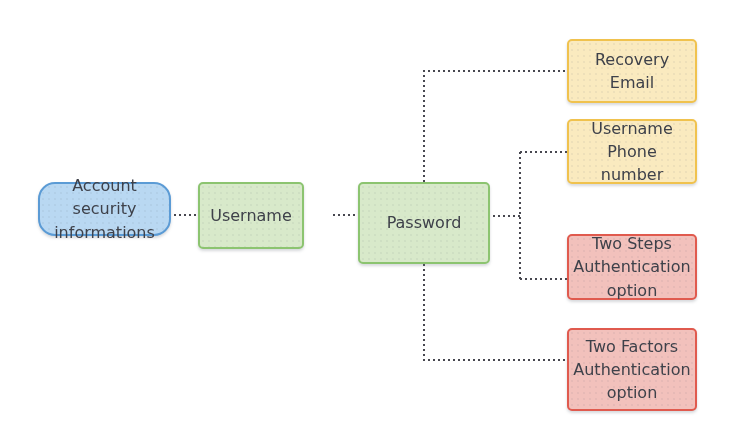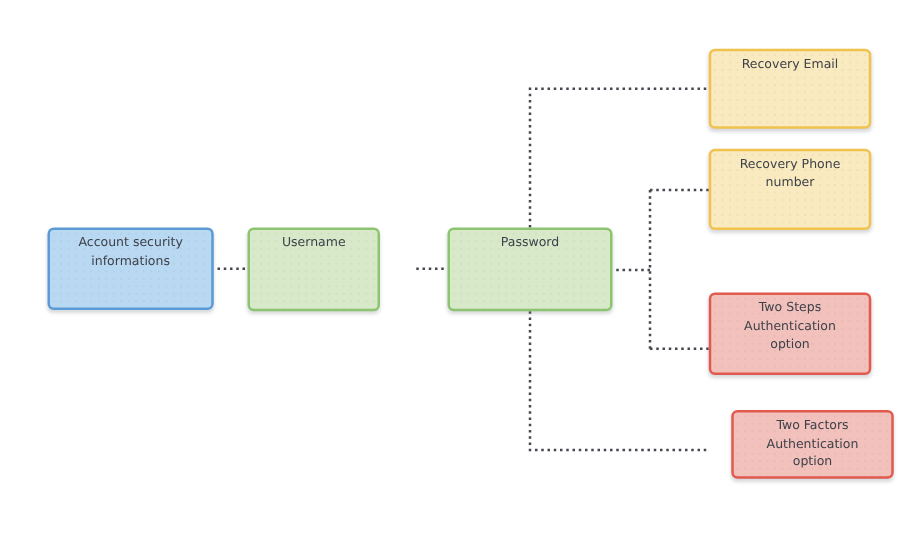--- a/index.html
+++ b/index.html
@@ -27,45 +27,45 @@
     stroke: #47474f;
     stroke-width: 2;
     stroke-dasharray: 2 3;
   }
   .node {
     position: absolute;
     box-sizing: border-box;
     border: 2px solid;
     border-radius: 5px;
     display: flex;
-    align-items: flex-start;
+    align-items: center;
     justify-content: center;
     text-align: center;
     padding: 4px 12px;
-    font-size: 10px;
+    font-size: 16px;
     line-height: 1.45;
     color: #3e414a;
     font-weight: 500;
     box-shadow: 0 2px 3px rgba(110, 120, 130, 0.28);
     background-image: radial-gradient(rgba(80, 90, 100, 0.07) 1px, transparent 1px);
     background-size: 6px 6px;
     cursor: default;
   }
   .node-blue   { background-color: #b9d8f2; border-color: #5b9bd5; }
   .node-green  { background-color: #d8e9ca; border-color: #8cc470; }
   .node-yellow { background-color: #faeabf; border-color: #f0c24e; }
   .node-red    { background-color: #f2c1bc; border-color: #e05a4e; }
 
-  .n-account-security { left: 38px;  top: 182px; width: 133px; height: 66px; }
+  .n-account-security { left: 38px;  top: 182px; width: 133px; height: 54px; border-radius: 17px; }
   .n-username         { left: 198px; top: 182px; width: 106px; height: 67px; }
-  .n-password         { left: 358px; top: 182px; width: 132px; height: 67px; }
+  .n-password         { left: 358px; top: 182px; width: 132px; height: 82px; }
   .n-recovery-email   { left: 567px; top: 39px;  width: 130px; height: 64px; }
   .n-recovery-phone   { left: 567px; top: 119px; width: 130px; height: 65px; }
   .n-two-steps        { left: 567px; top: 234px; width: 130px; height: 66px; }
-  .n-two-factors      { left: 567px; top: 328px; width: 130px; height: 55px; margin-left: 18px; }
+  .n-two-factors      { left: 567px; top: 328px; width: 130px; height: 83px; }
 </style>
 </head>
 <body>
 
 <div class="canvas">
 
   <svg class="connectors" viewBox="0 0 736 432" xmlns="http://www.w3.org/2000/svg">
     <path d="M 174 215 H 196"></path>
     <path d="M 333 215 H 355"></path>
     <path d="M 424 182 V 71 H 567"></path>
@@ -86,21 +86,21 @@
 
   <div class="node node-green n-password">
     <span>Password</span>
   </div>
 
   <div class="node node-yellow n-recovery-email">
     <span>Recovery Email</span>
   </div>
 
   <div class="node node-yellow n-recovery-phone">
-    <span>Recovery Phone number</span>
+    <span>Username Phone number</span>
   </div>
 
   <div class="node node-red n-two-steps">
     <span>Two Steps Authentication option</span>
   </div>
 
   <div class="node node-red n-two-factors">
     <span>Two Factors Authentication option</span>
   </div>
 

